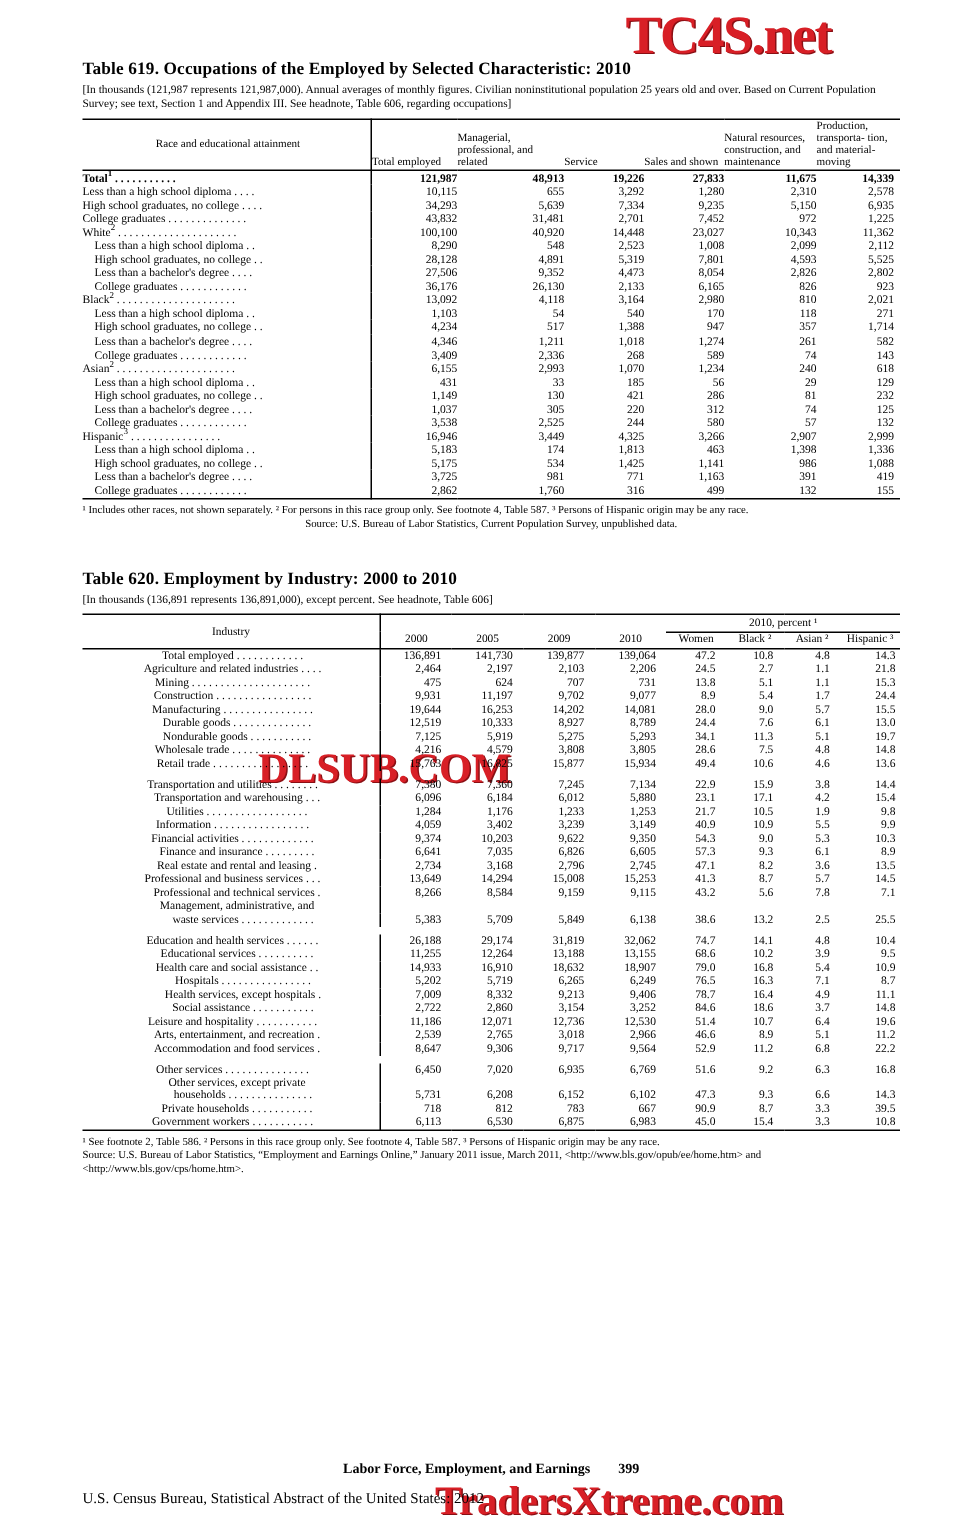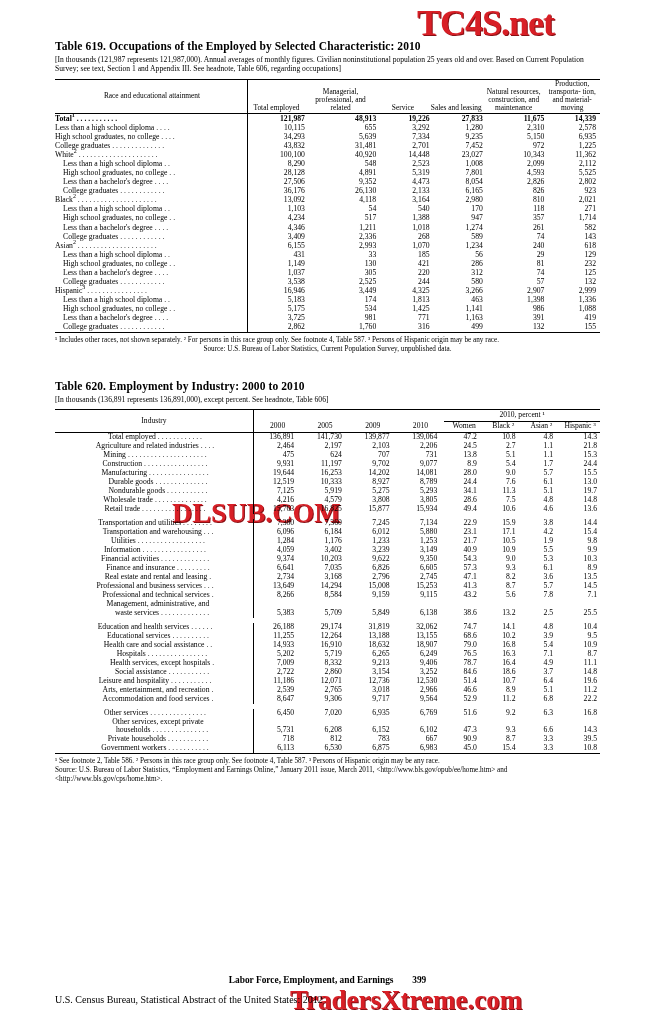--- a/index.html
+++ b/index.html
@@ -74,21 +74,21 @@
     line-height: 1.18;
   }
   table.data th, table.data td {
     padding: 0;
     vertical-align: bottom;
     font-weight: normal;
   }
   .colhead-row th {
     font-size: 7.4px;
     line-height: 1.12;
-    text-align: center;
+    text-align: left;
     vertical-align: bottom;
     padding: 2px 3px 2px 3px;
     border-bottom: 1px solid #000;
     border-top: 1px solid #000;
   }
   .colhead-row th.stub {
     text-align: center;
     vertical-align: middle;
     padding-left: 2px;
     border-right: 1px solid #000;
@@ -212,21 +212,21 @@
         <col style="width:54px">
         <col style="width:62px">
         <col style="width:56px">
       </colgroup>
       <thead>
         <tr class="colhead-row">
           <th class="stub">Race and educational attainment</th>
           <th>Total employed</th>
           <th>Managerial, professional, and related</th>
           <th>Service</th>
-          <th>Sales and leasing</th>
+          <th>Sales and shown</th>
           <th>Natural resources, construction, and maintenance</th>
           <th>Production, transporta- tion, and material- moving</th>
         </tr>
       </thead>
       <tbody id="t619-body">
           <tr class="total">
             <td class="stub">Total<sup>1</sup><span class="dotted"> . . . . . . . . . . .</span></td>
             <td class="num">121,987</td>
             <td class="num">48,913</td>
             <td class="num">19,226</td>

